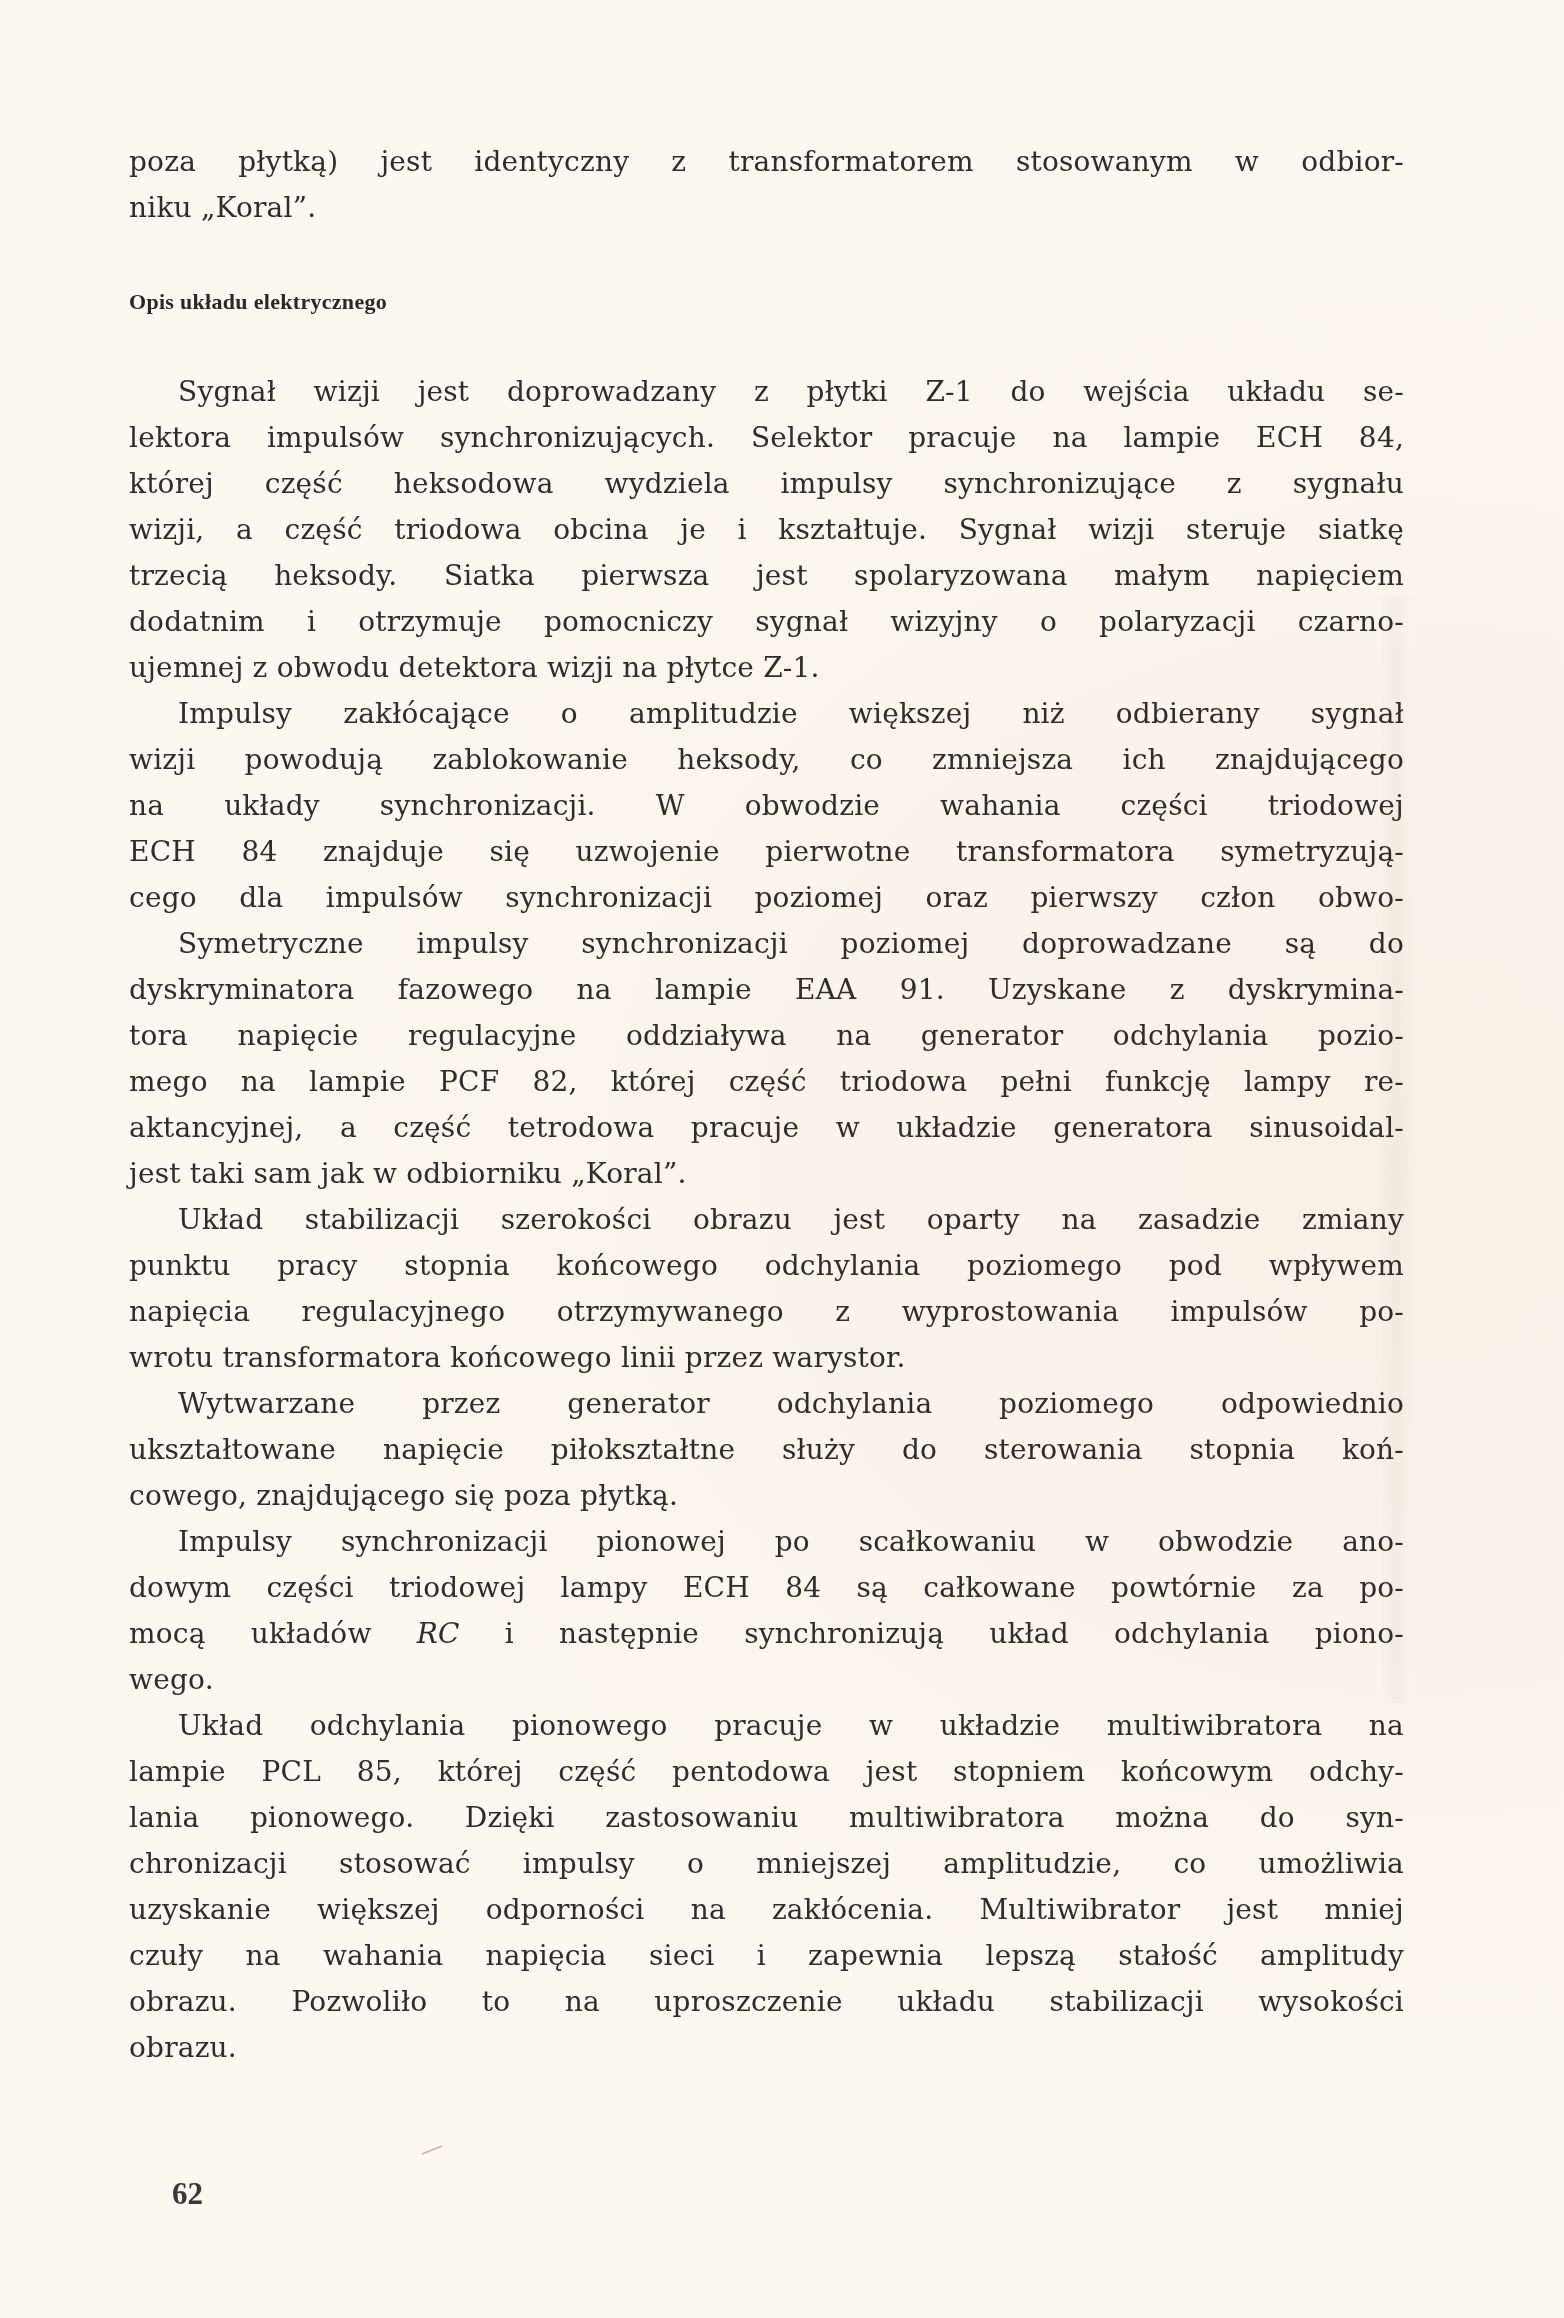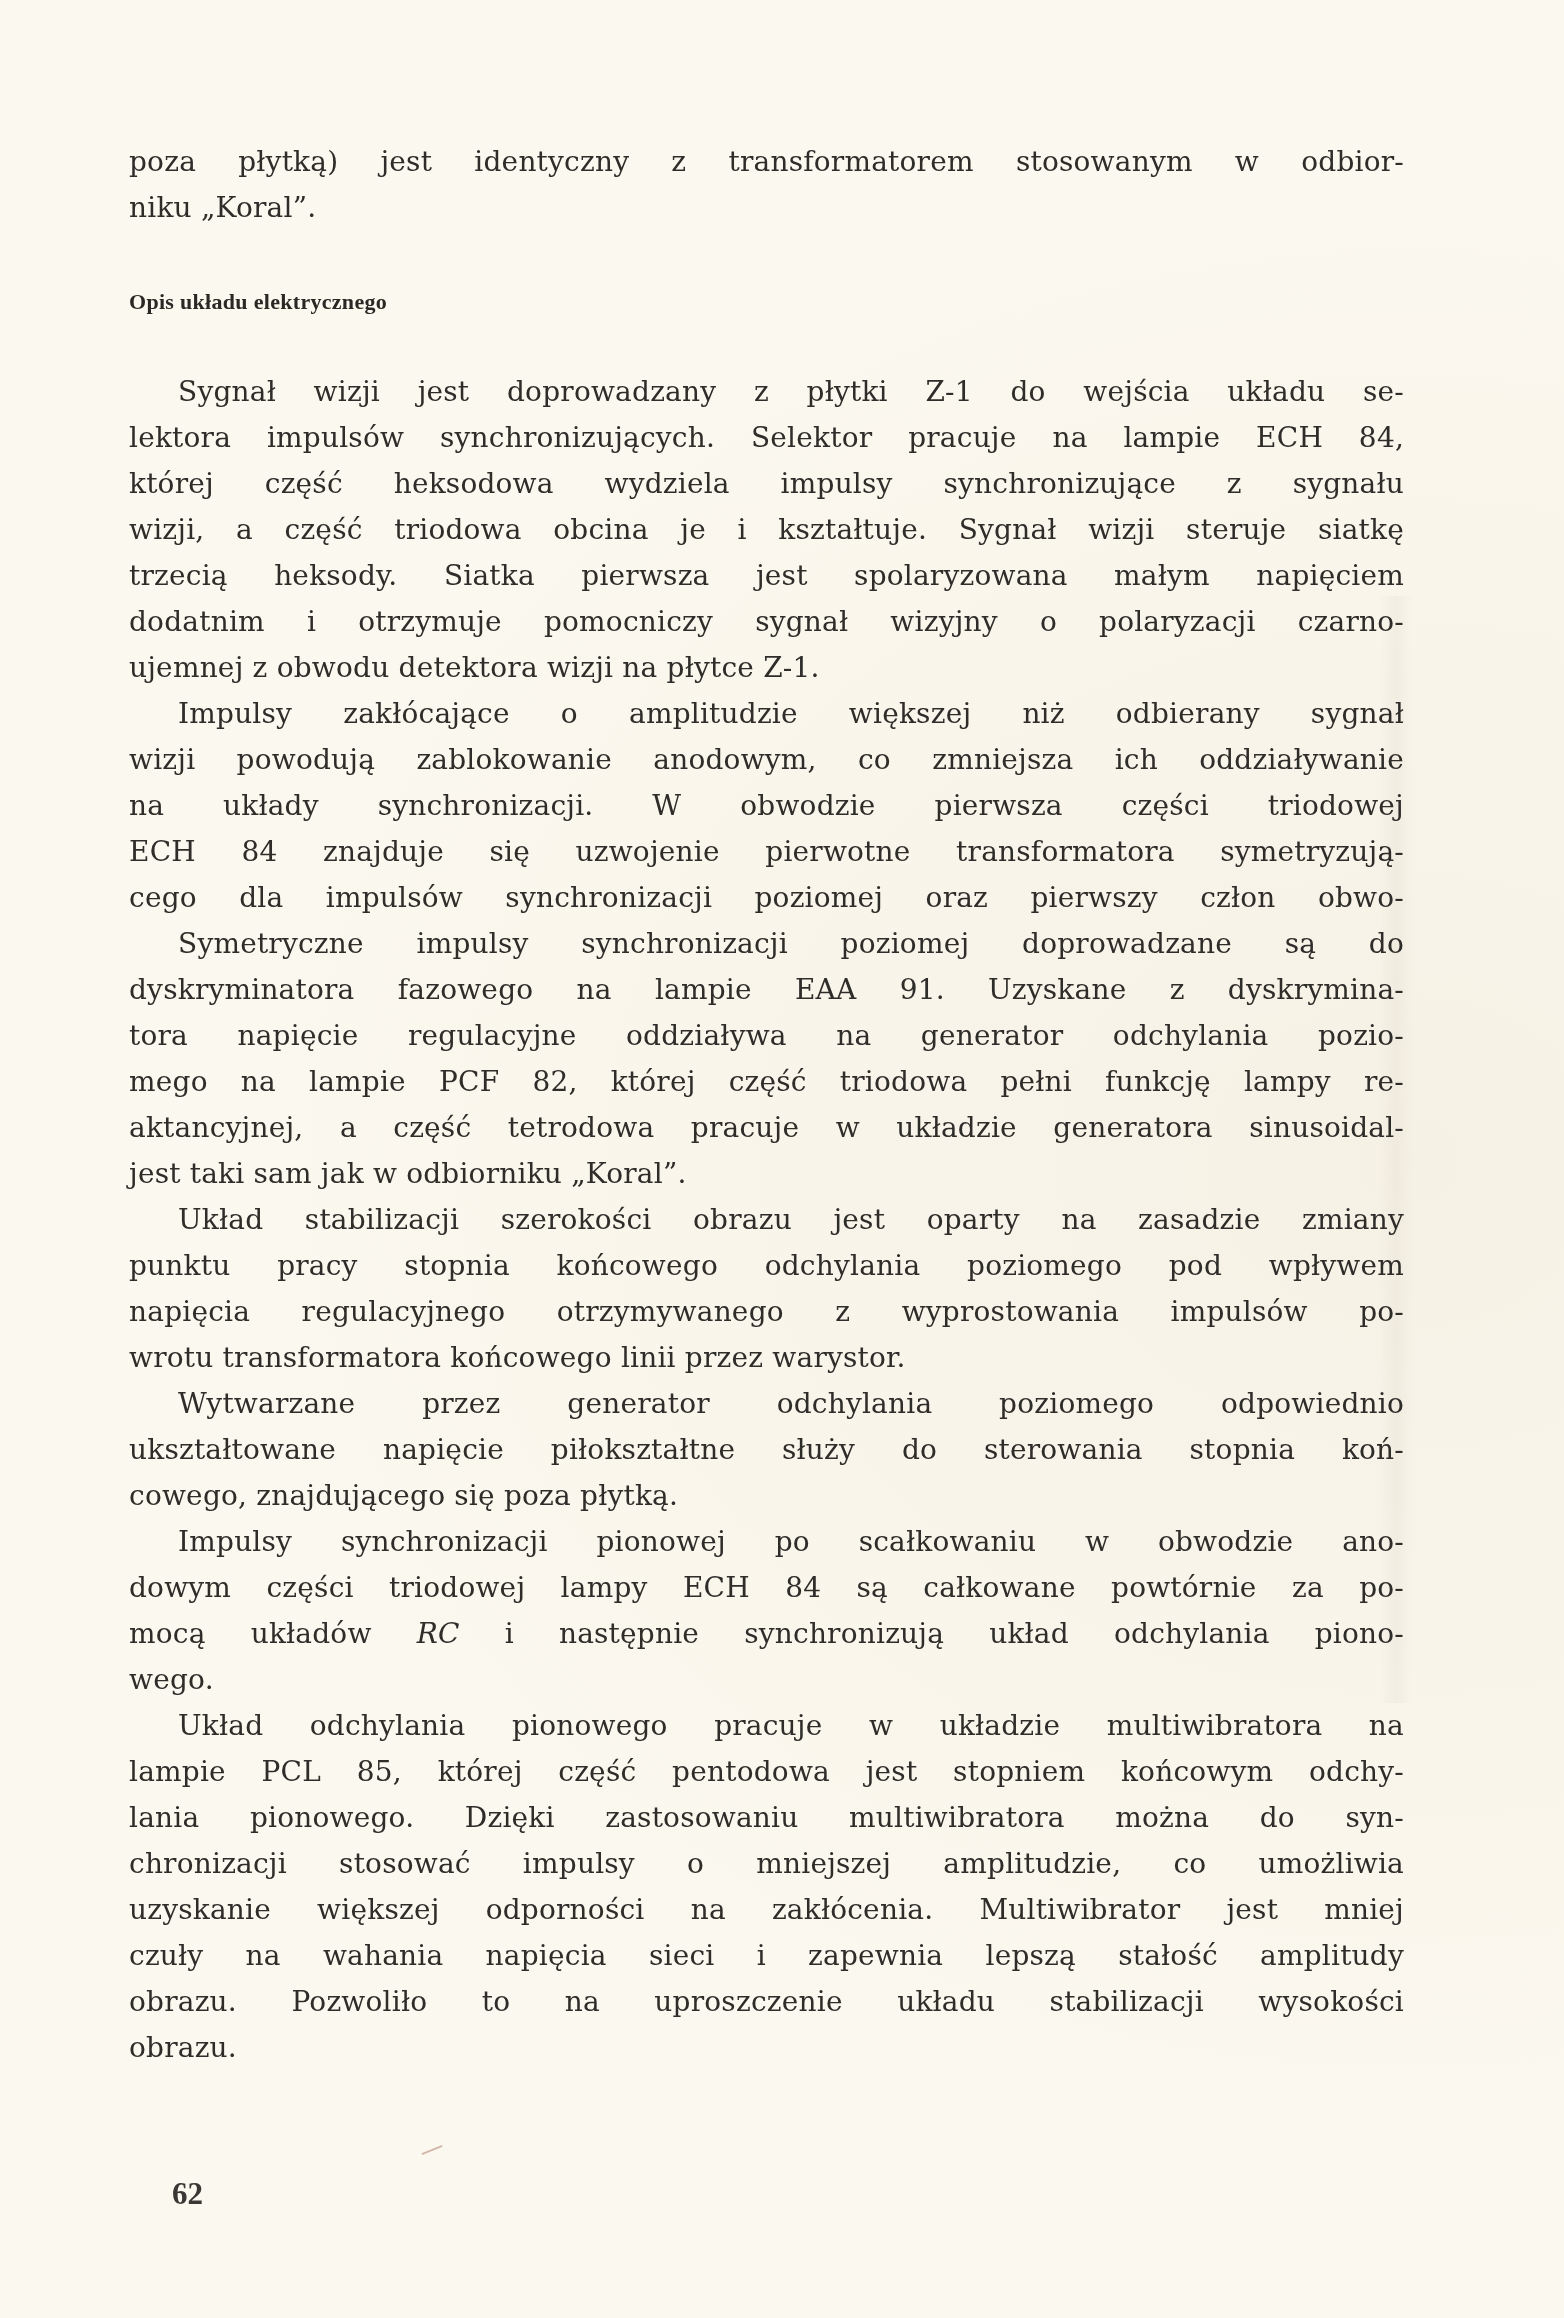--- a/index.html
+++ b/index.html
@@ -87,22 +87,22 @@
           <span class="line indent">Sygnał wizji jest doprowadzany z płytki Z-1 do wejścia układu se-</span>
           <span class="line">lektora impulsów synchronizujących. Selektor pracuje na lampie ECH 84,</span>
           <span class="line">której część heksodowa wydziela impulsy synchronizujące z sygnału</span>
           <span class="line">wizji, a część triodowa obcina je i kształtuje. Sygnał wizji steruje siatkę</span>
           <span class="line">trzecią heksody. Siatka pierwsza jest spolaryzowana małym napięciem</span>
           <span class="line">dodatnim i otrzymuje pomocniczy sygnał wizyjny o polaryzacji czarno-</span>
           <span class="line last">ujemnej z obwodu detektora wizji na płytce Z-1.</span>
         </div>
         <div class="para">
           <span class="line indent">Impulsy zakłócające o amplitudzie większej niż odbierany sygnał</span>
-          <span class="line">wizji powodują zablokowanie anodowym, co zmniejsza ich oddziaływanie</span>
-          <span class="line">na układy synchronizacji. W obwodzie pierwsza części triodowej</span>
+          <span class="line">wizji powodują zablokowanie heksody, co zmniejsza ich znajdującego</span>
+          <span class="line">na układy synchronizacji. W obwodzie wahania części triodowej</span>
           <span class="line">ECH 84 znajduje się uzwojenie pierwotne transformatora symetryzują-</span>
           <span class="line">cego dla impulsów synchronizacji poziomej oraz pierwszy człon obwo-</span>
         </div>
         <div class="para">
           <span class="line indent">Symetryczne impulsy synchronizacji poziomej doprowadzane są do</span>
           <span class="line">dyskryminatora fazowego na lampie EAA 91. Uzyskane z dyskrymina-</span>
           <span class="line">tora napięcie regulacyjne oddziaływa na generator odchylania pozio-</span>
           <span class="line">mego na lampie PCF 82, której część triodowa pełni funkcję lampy re-</span>
           <span class="line">aktancyjnej, a część tetrodowa pracuje w układzie generatora sinusoidal-</span>
           <span class="line last">jest taki sam jak w odbiorniku „Koral”.</span>

